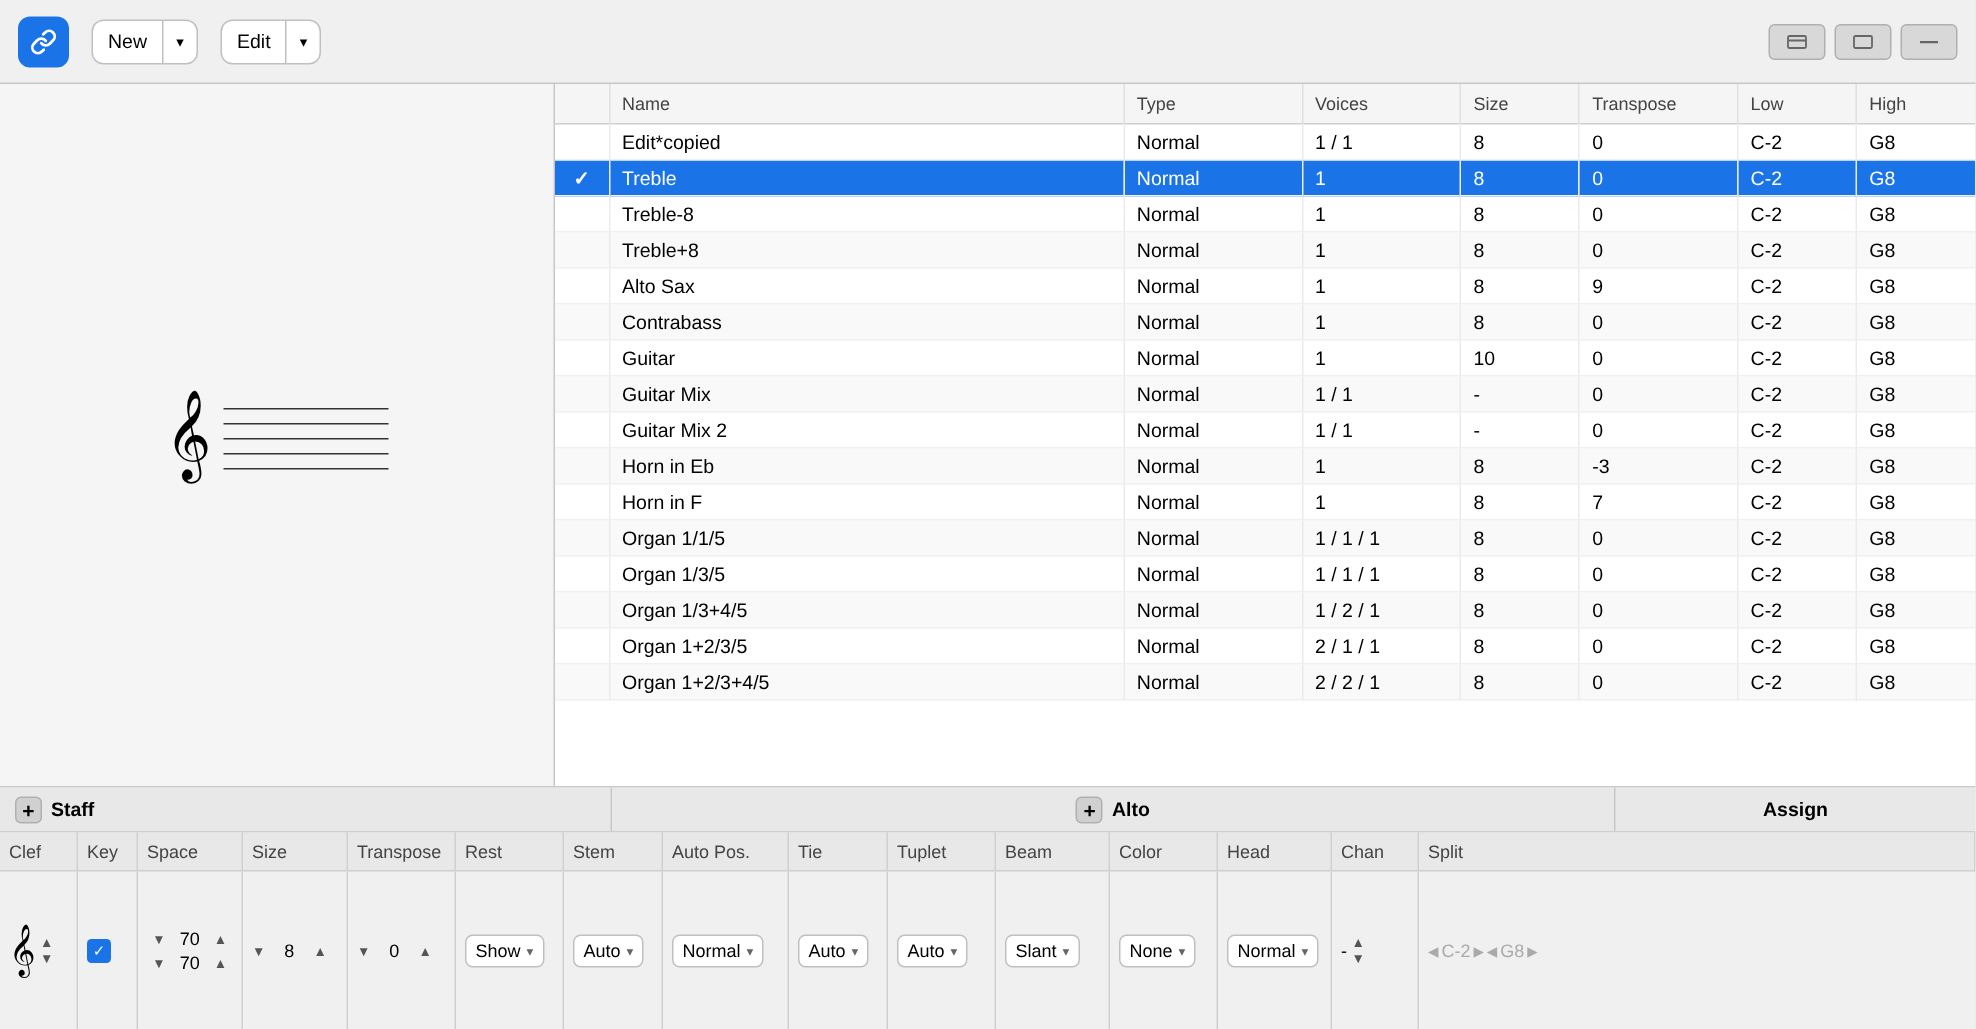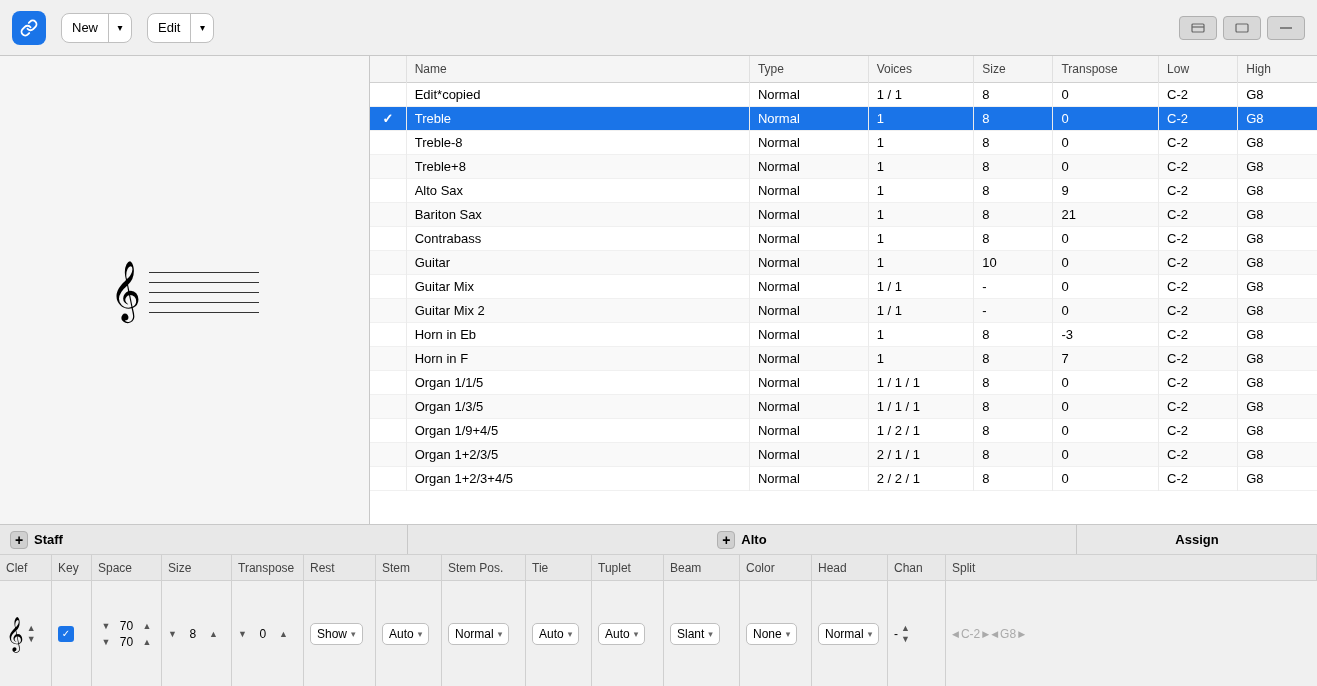--- a/index.html
+++ b/index.html
@@ -424,30 +424,20 @@
             <td>Alto Sax</td>
             <td>Normal</td>
             <td>1</td>
             <td>8</td>
             <td>9</td>
             <td>C-2</td>
             <td>G8</td>
           </tr>
           <tr>
             <td class="check-cell"></td>
-            <td>Bariton Sax</td>
-            <td>Normal</td>
-            <td>1</td>
-            <td>8</td>
-            <td>21</td>
-            <td>C-2</td>
-            <td>G8</td>
-          </tr>
-          <tr>
-            <td class="check-cell"></td>
             <td>Contrabass</td>
             <td>Normal</td>
             <td>1</td>
             <td>8</td>
             <td>0</td>
             <td>C-2</td>
             <td>G8</td>
           </tr>
           <tr>
             <td class="check-cell"></td>
@@ -514,21 +504,21 @@
             <td>Organ 1/3/5</td>
             <td>Normal</td>
             <td>1 / 1 / 1</td>
             <td>8</td>
             <td>0</td>
             <td>C-2</td>
             <td>G8</td>
           </tr>
           <tr>
             <td class="check-cell"></td>
-            <td>Organ 1/9+4/5</td>
+            <td>Organ 1/3+4/5</td>
             <td>Normal</td>
             <td>1 / 2 / 1</td>
             <td>8</td>
             <td>0</td>
             <td>C-2</td>
             <td>G8</td>
           </tr>
           <tr>
             <td class="check-cell"></td>
             <td>Organ 1+2/3/5</td>
@@ -571,21 +561,21 @@
   </div>
 
   <div class="bottom-labels-row">
     <div class="blabel w-clef">Clef</div>
     <div class="blabel w-key">Key</div>
     <div class="blabel w-space">Space</div>
     <div class="blabel w-size">Size</div>
     <div class="blabel w-transpose">Transpose</div>
     <div class="blabel w-rest">Rest</div>
     <div class="blabel w-stem">Stem</div>
-    <div class="blabel w-stempos">Stem Pos.</div>
+    <div class="blabel w-stempos">Auto Pos.</div>
     <div class="blabel w-tie">Tie</div>
     <div class="blabel w-tuplet">Tuplet</div>
     <div class="blabel w-beam">Beam</div>
     <div class="blabel w-color">Color</div>
     <div class="blabel w-head">Head</div>
     <div class="blabel w-chan">Chan</div>
     <div class="blabel w-split">Split</div>
   </div>
 
   <div class="bottom-controls-row">

